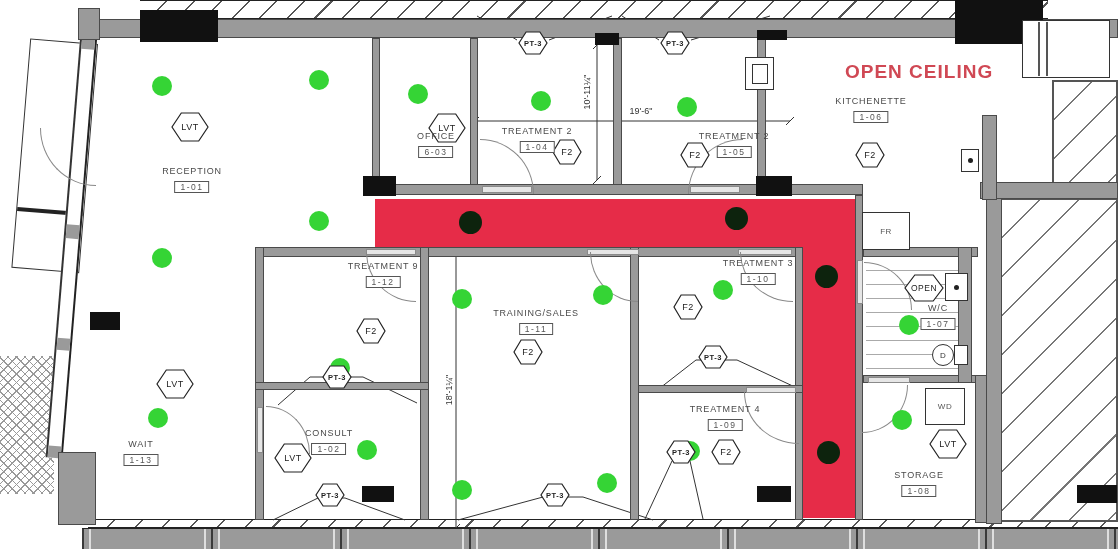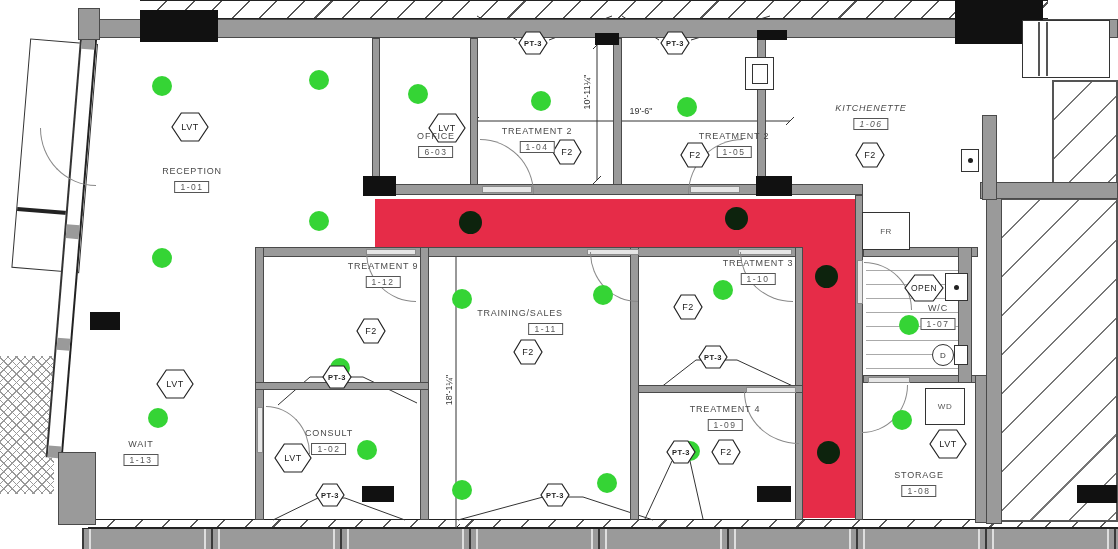--- a/index.html
+++ b/index.html
@@ -309,27 +309,28 @@
     <div class="tag" style="left: 904px; top: 274px; width: 40px; height: 28px;">
       <svg width="40" height="28">
         <polygon points="10.8,1 29.2,1 39,14 29.2,27 10.8,27 1,14" fill="#fff" stroke="#222" stroke-width="1.2"></polygon>
       </svg>
       <span style="font-size:8.5px;font-weight:400">OPEN</span>
     </div>
     <div class="room" style="left: 192px; top: 166px;"><div class="rname">RECEPTION</div><div class="rnum">1-01</div></div>
     <div class="room" style="left: 436px; top: 131px;"><div class="rname">OFFICE</div><div class="rnum">6-03</div></div>
     <div class="room" style="left: 537px; top: 126px;"><div class="rname">TREATMENT 2</div><div class="rnum">1-04</div></div>
     <div class="room" style="left: 734px; top: 131px;"><div class="rname">TREATMENT 2</div><div class="rnum">1-05</div></div>
-    <div class="room" style="left: 871px; top: 103px; font-style: italic;"><div class="rname">KITCHENETTE</div><div class="rnum">1-06</div></div>
+    <div class="room" style="left: 871px; top: 96px;"><div class="rname">KITCHENETTE</div><div class="rnum">1-06</div></div>
     <div class="room" style="left: 383px; top: 261px;"><div class="rname">TREATMENT 9</div><div class="rnum">1-12</div></div>
-    <div class="room" style="left: 520px; top: 308px; text-align: right;"><div class="rname">TRAINING/SALES</div><div class="rnum">1-11</div></div>
+    <div class="room" style="left: 536px; top: 308px;"><div class="rname">TRAINING/SALES</div><div class="rnum">1-11</div></div>
     <div class="room" style="left: 758px; top: 258px;"><div class="rname">TREATMENT 3</div><div class="rnum">1-10</div></div>
     <div class="room" style="left: 938px; top: 303px;"><div class="rname">W/C</div><div class="rnum">1-07</div></div>
     <div class="room" style="left: 725px; top: 404px;"><div class="rname">TREATMENT 4</div><div class="rnum">1-09</div></div>
     <div class="room" style="left: 329px; top: 428px;"><div class="rname">CONSULT</div><div class="rnum">1-02</div></div>
     <div class="room" style="left: 141px; top: 439px;"><div class="rname">WAIT</div><div class="rnum">1-13</div></div>
     <div class="room" style="left: 919px; top: 470px;"><div class="rname">STORAGE</div><div class="rnum">1-08</div></div>
     <div class="dim" style="left: 641px; top: 111px; transform: translate(-50%, -50%) rotate(0deg);">19'-6"</div>
     <div class="dim" style="left: 587px; top: 92px; transform: translate(-50%, -50%) rotate(-90deg);">10'-11¼"</div>
     <div class="dim" style="left: 449px; top: 390px; transform: translate(-50%, -50%) rotate(-90deg);">18'-1¼"</div>
+    <div id="openceiling">OPEN CEILING</div>
 
 <div class="winband" style="left: 82px; top: 528px; width: 1036px; height: 20px; position: absolute;"></div>
   </div>
 
 </body></html>

